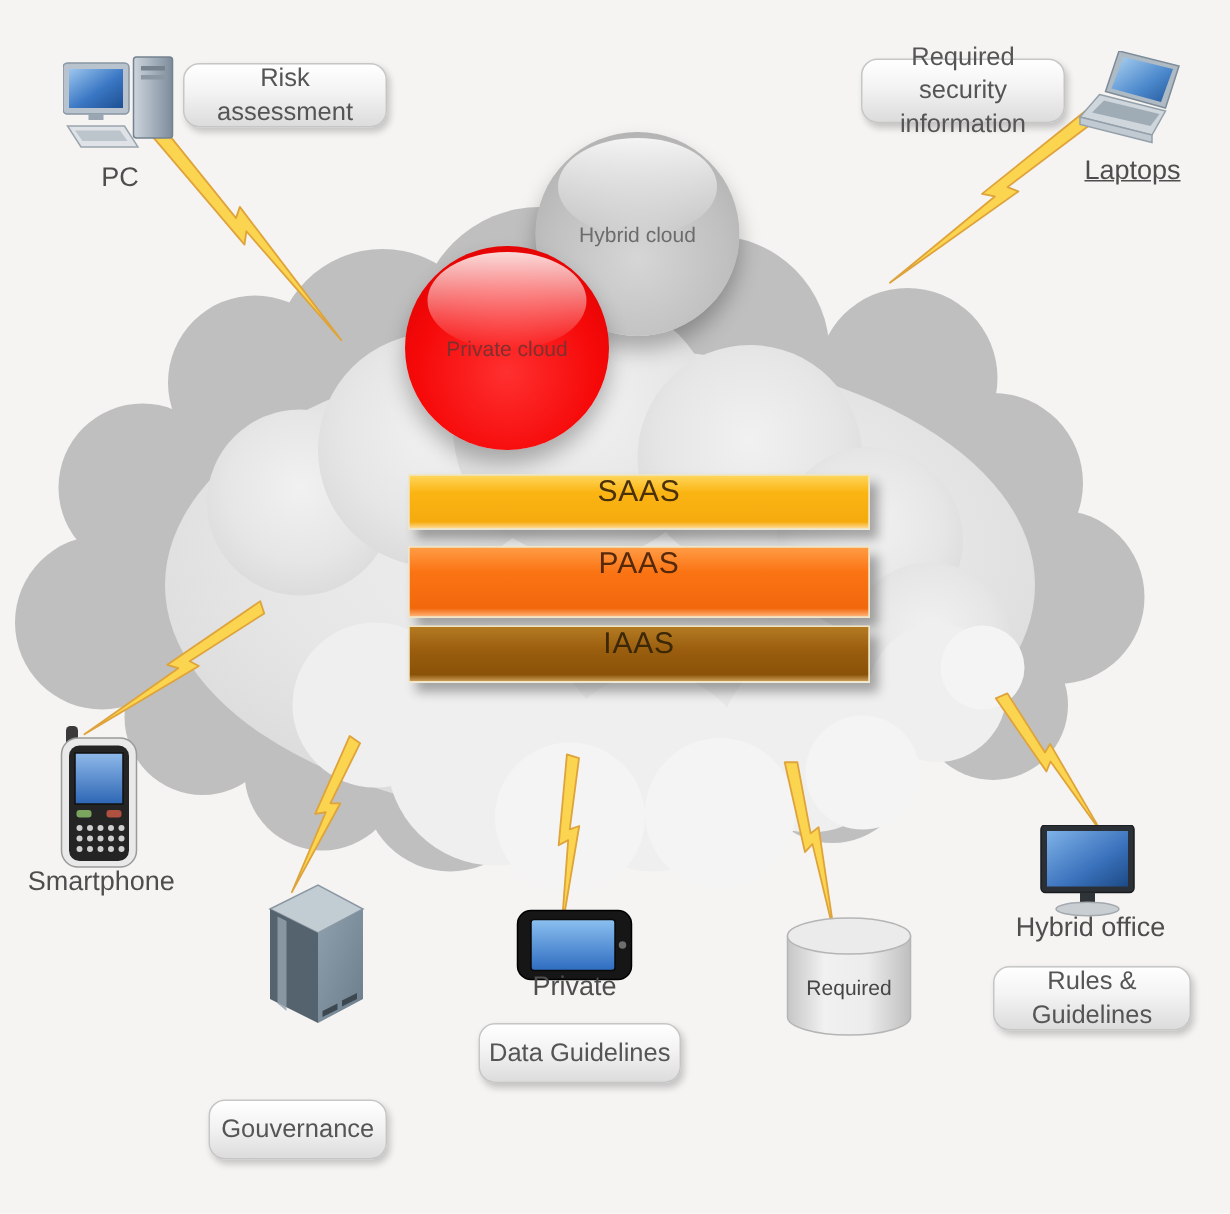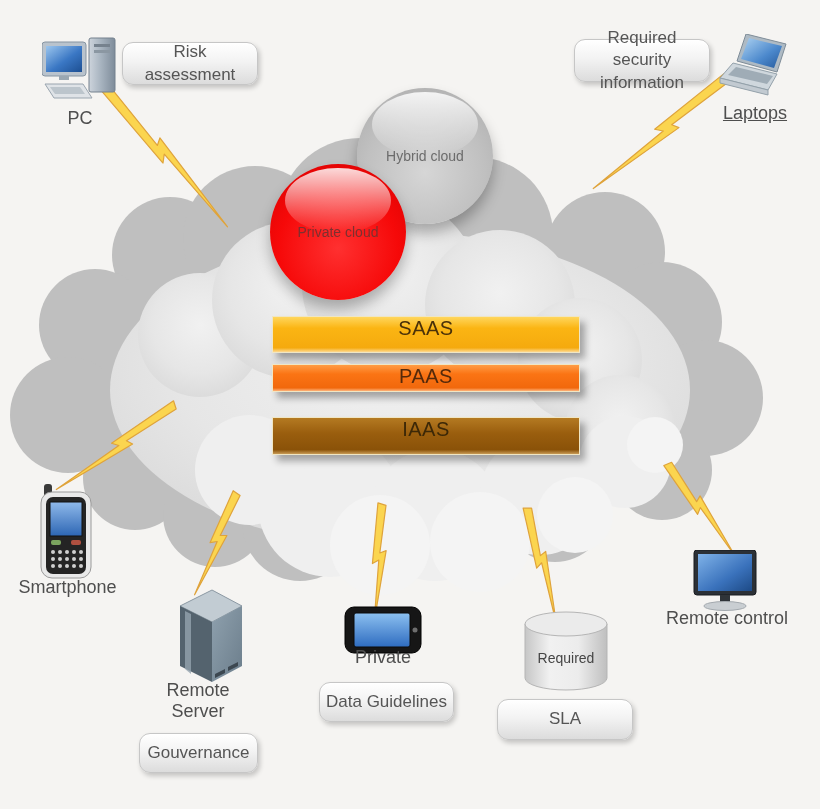--- a/index.html
+++ b/index.html
@@ -19,21 +19,21 @@
         background:radial-gradient(circle at 50% 62%,#ff3030 0%,#f60909 55%,#d40000 100%);}
   .ball-public{left:449px;top:163px;width:134px;height:134px;color:#2c532c;
         background:radial-gradient(circle at 50% 62%,#43ad43 0%,#2f9e2f 55%,#1e7e1f 100%);}
 
   
   .bar{position:absolute;left:272px;width:308px;display:flex;justify-content:center;
        font-weight:normal;font-size:20px;letter-spacing:.5px;border:1px solid #f0e6c4;
        box-shadow:5px 6px 7px rgba(0,0,0,.32);box-sizing:border-box;}
   .bar-saas{top:316px;height:37px;color:#4a3109;
        background:linear-gradient(180deg,#ffd65c 0%,#fbb513 32%,#f5aa0e 88%,#ffd98e 100%);}
-  .bar-paas{top:364px;height:28px;color:#55290a;
+  .bar-paas{top:364px;height:48px;color:#55290a;
        background:linear-gradient(180deg,#ff9c45 0%,#fb7414 35%,#f1680c 88%,#ffb37a 100%);}
   .bar-iaas{top:417px;height:38px;color:#3c2807;
        background:linear-gradient(180deg,#b47a22 0%,#9a5e0e 42%,#8a5208 88%,#c89a55 100%);}
 
   
   .pill{position:absolute;display:flex;align-items:center;justify-content:center;text-align:center;
         font-size:17px;color:#555;line-height:1.3;white-space:pre-line;box-sizing:border-box;padding:3px 6px;
         border:1px solid #c6c6c6;border-radius:11px;
         background:linear-gradient(180deg,#ffffff 0%,#f3f3f3 45%,#dcdcdc 100%);
         box-shadow:2px 3px 5px rgba(0,0,0,.20), inset 0 1px 0 #ffffff;}
@@ -215,22 +215,20 @@
           <stop offset="100%" stop-color="#6b7d8b"></stop>
         </linearGradient>
       </defs>
     <polygon points="12,24 44,8 74,24 44,40" fill="#c2ccd3" stroke="#8b98a3"></polygon>
     <polygon points="12,24 44,40 44,100 12,84" fill="#54636e"></polygon>
     <polygon points="17,29 23,32 23,92 17,87" fill="#93a3ae" opacity="0.8"></polygon>
     <polygon points="44,40 74,24 74,84 44,100" fill="url(#srv1)"></polygon>
     <polygon points="47,92 57,87 57,91 47,96" fill="#3c4750"></polygon>
     <polygon points="60,85 70,80 70,84 60,89" fill="#3c4750"></polygon>
   </svg>
-  <div class="devlabel" style="left:148px;top:680px;width:100px;">Remote
-Server</div>
   <div class="pill" style="left:139px;top:733px;width:119px;height:40px;">Gouvernance</div>
 
   <svg class="icon" style="left:344px;top:606px;" width="78" height="48" viewBox="0 0 78 48">
     <defs>
         <linearGradient id="scr4" x1="0" y1="0" x2="0" y2="1">
           <stop offset="0%" stop-color="#8cc0f0"></stop>
           <stop offset="100%" stop-color="#2e6cc0"></stop>
         </linearGradient>
       </defs>
     <rect x="1" y="1" width="76" height="46" rx="9" fill="#161616" stroke="#000"></rect>
@@ -246,30 +244,31 @@
           <stop offset="0%" stop-color="#c6c6c6"></stop>
           <stop offset="30%" stop-color="#f1f1f1"></stop>
           <stop offset="65%" stop-color="#ececec"></stop>
           <stop offset="100%" stop-color="#bfbfbf"></stop>
         </linearGradient>
       </defs>
     <path d="M3,14 v54 a41,12 0 0 0 82,0 v-54 Z" fill="url(#cyl1)" stroke="#b5b5b5"></path>
     <ellipse cx="44" cy="14" rx="41" ry="12" fill="#ebebeb" stroke="#b5b5b5"></ellipse>
   </svg>
   <div class="dblabel" style="left:522px;top:650px;width:88px;">Required</div>
-  <div class="pill" style="left:497px;top:699px;width:136px;height:41px;">SLA</div>
 
   <svg class="icon" style="left:690px;top:550px;" width="70" height="62" viewBox="0 0 70 62">
     <defs>
         <linearGradient id="scr5" x1="0" y1="0" x2="1" y2="1">
           <stop offset="0%" stop-color="#7fb2e8"></stop>
           <stop offset="60%" stop-color="#3a72bc"></stop>
           <stop offset="100%" stop-color="#1d4a86"></stop>
         </linearGradient>
       </defs>
     <rect x="4" y="0" width="62" height="45" rx="3" fill="#2b3036" stroke="#181b1f"></rect>
     <rect x="8" y="4" width="54" height="37" fill="url(#scr5)"></rect>
     <rect x="30" y="45" width="10" height="9" fill="#2f3439"></rect>
     <ellipse cx="35" cy="56" rx="21" ry="4.5" fill="#c9ced2" stroke="#a3a9ae"></ellipse>
   </svg>
-  <div class="devlabel" style="left:662px;top:608px;width:130px;">Remote control</div>
+  <div class="devlabel" style="left:662px;top:608px;width:130px;">Hybrid office</div>
+  <div class="pill" style="left:662px;top:644px;width:132px;height:43px;">Rules &amp;
+Guidelines</div>
 
 </div>
 
 </body></html>

